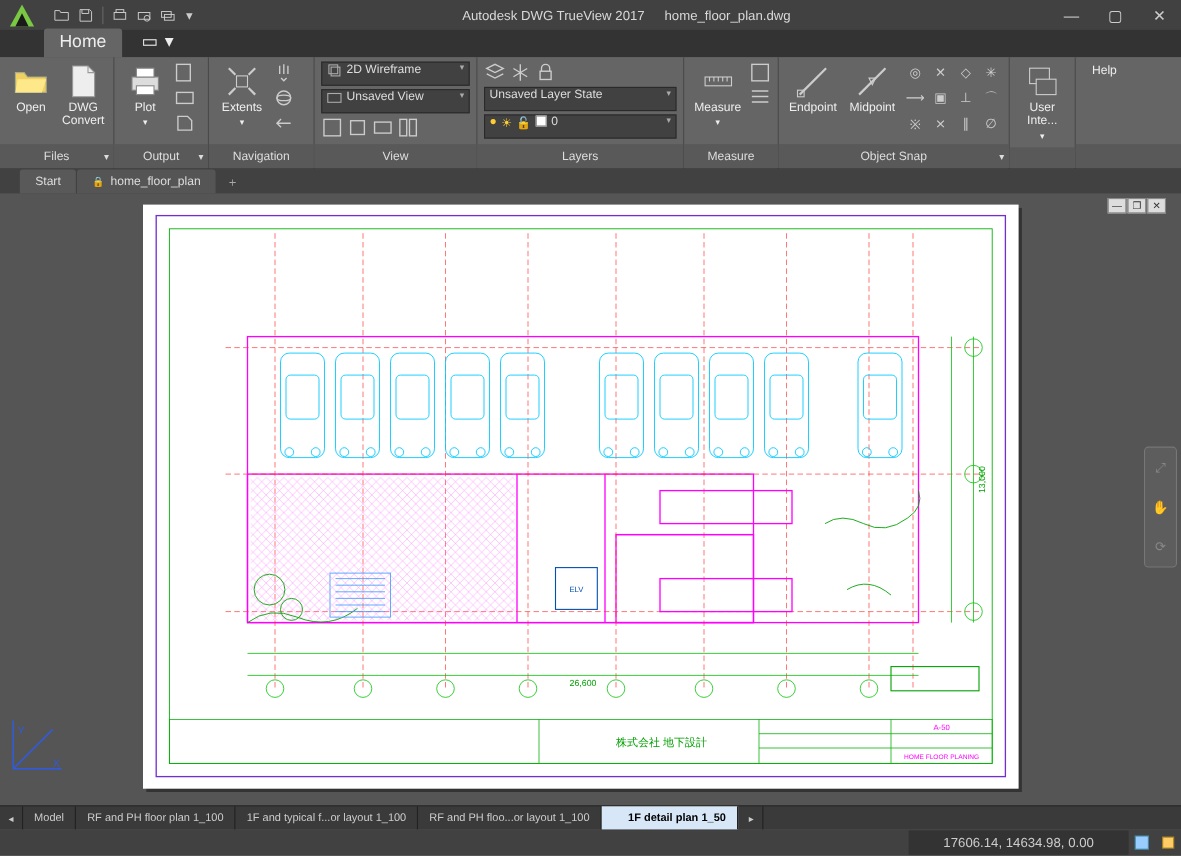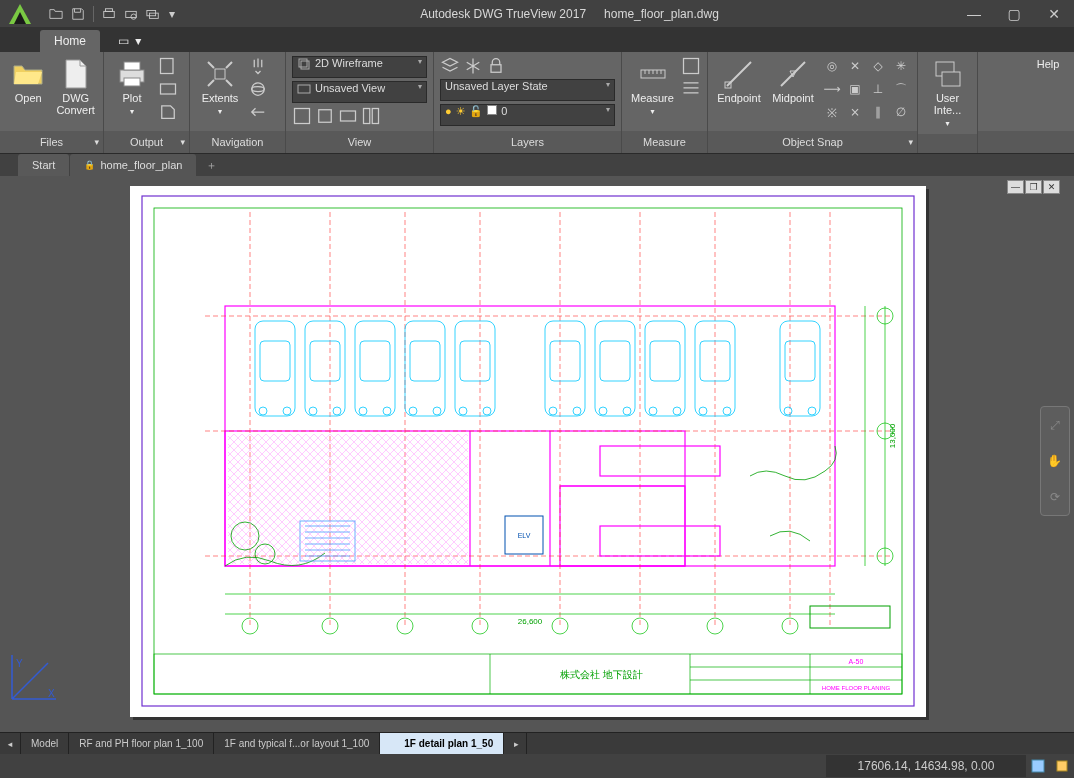--- a/index.html
+++ b/index.html
@@ -12,21 +12,21 @@
 .qat { display:flex; align-items:center; gap:2px; padding:0 6px; }
 .qat-btn { width:20px; height:20px; display:flex; align-items:center; justify-content:center; color:#ccc; }
 .qat-btn svg { width:14px; height:14px; fill:#ccc; }
 .qat-sep { width:1px; height:16px; background:#666; margin:0 3px; }
 .title-text { flex:1; display:flex; align-items:center; justify-content:center; gap:18px; color:#d8d8d8; font-size:12px; }
 .win-ctrls { display:flex; }
 .win-ctrl { width:40px; height:27px; display:flex; align-items:center; justify-content:center; color:#ccc; font-size:14px; }
 
 
 .ribbon-tabs { height:25px; background:#333; display:flex; align-items:flex-end; padding-left:40px; gap:4px; }
-.ribbon-tab { padding:4px 14px; background:#656565; border-radius:3px 3px 0 0; color:#eee; font-size:12px; display:flex; align-items:center; gap:6px; }
+.ribbon-tab { padding:4px 14px; background:#656565; border-radius:3px 3px 0 0; color:#eee; font-size:16px; display:flex; align-items:center; gap:6px; }
 .ribbon-tab.plain { background:transparent; }
 
 
 .ribbon { height:102px; background:#656565; display:flex; border-bottom:1px solid #2a2a2a; }
 .panel { border-right:1px solid #4a4a4a; display:flex; flex-direction:column; position:relative; }
 .panel-body { flex:1; display:flex; align-items:flex-start; padding:4px 6px; gap:4px; }
 .panel-title { height:22px; background:#595959; color:#ddd; font-size:11px; display:flex; align-items:center; justify-content:center; position:relative; }
 .panel-title .drop { position:absolute; right:4px; font-size:9px; }
 .big-btn { width:52px; display:flex; flex-direction:column; align-items:center; gap:2px; color:#eee; font-size:11px; text-align:center; line-height:12px; padding-top:2px; }
 .big-btn .icn { width:32px; height:32px; display:flex; align-items:center; justify-content:center; }
@@ -402,21 +402,21 @@
             </svg>
           </div>
         <span>User Inte...</span>
           <span style="font-size:8px">▾</span>
       </div>
     </div>
     <div class="panel-title"></div>
   </div>
 
   <div class="panel" style="flex:1;border-right:none">
-    <div class="panel-body" style="justify-content:flex-end">
+    <div class="panel-body" style="justify-content:flex-start">
       <div class="big-btn" style="width:40px">
         <span>Help</span>
       </div>
     </div>
     <div class="panel-title"></div>
   </div>
 </div>
 
 <div class="doc-tabs">
   <div class="doc-tab">
@@ -592,20 +592,23 @@
   <div class="lt scroll">◂</div>
   <div class="lt">
       <span>Model</span>
     </div>
   <div class="lt">
       <span>RF and PH floor plan 1_100</span>
     </div>
   <div class="lt">
       <span>1F and typical f...or layout 1_100</span>
     </div>
+  <div class="lt">
+      <span>RF and PH floo...or layout 1_100</span>
+    </div>
   <div class="lt active">
       <span>1F detail plan 1_50</span>
     </div>
   <div class="lt scroll" style="margin-left:2px">▸</div>
 </div>
 
 <div class="status-bar">
   <div class="coord-box">
       <span>17606.14, 14634.98, 0.00</span>
     </div>

